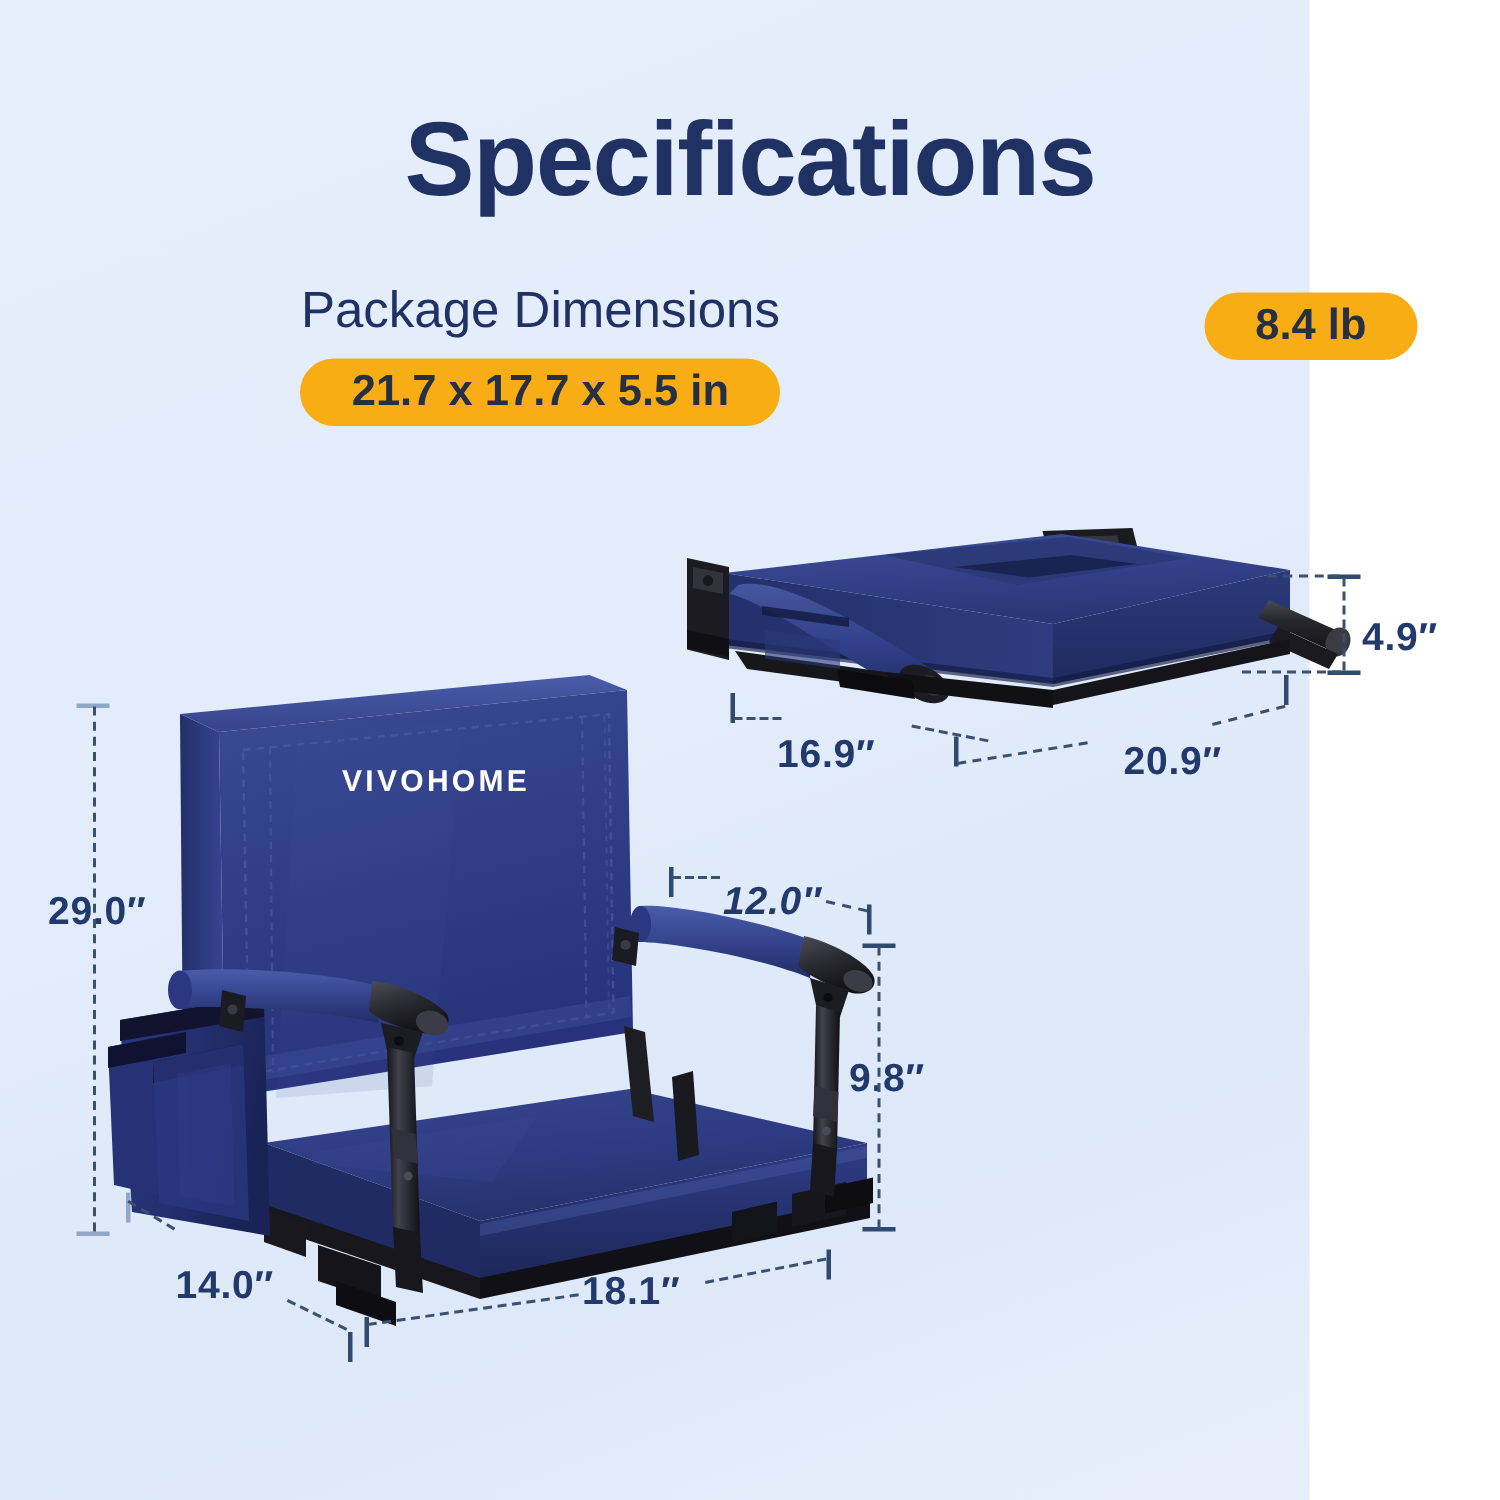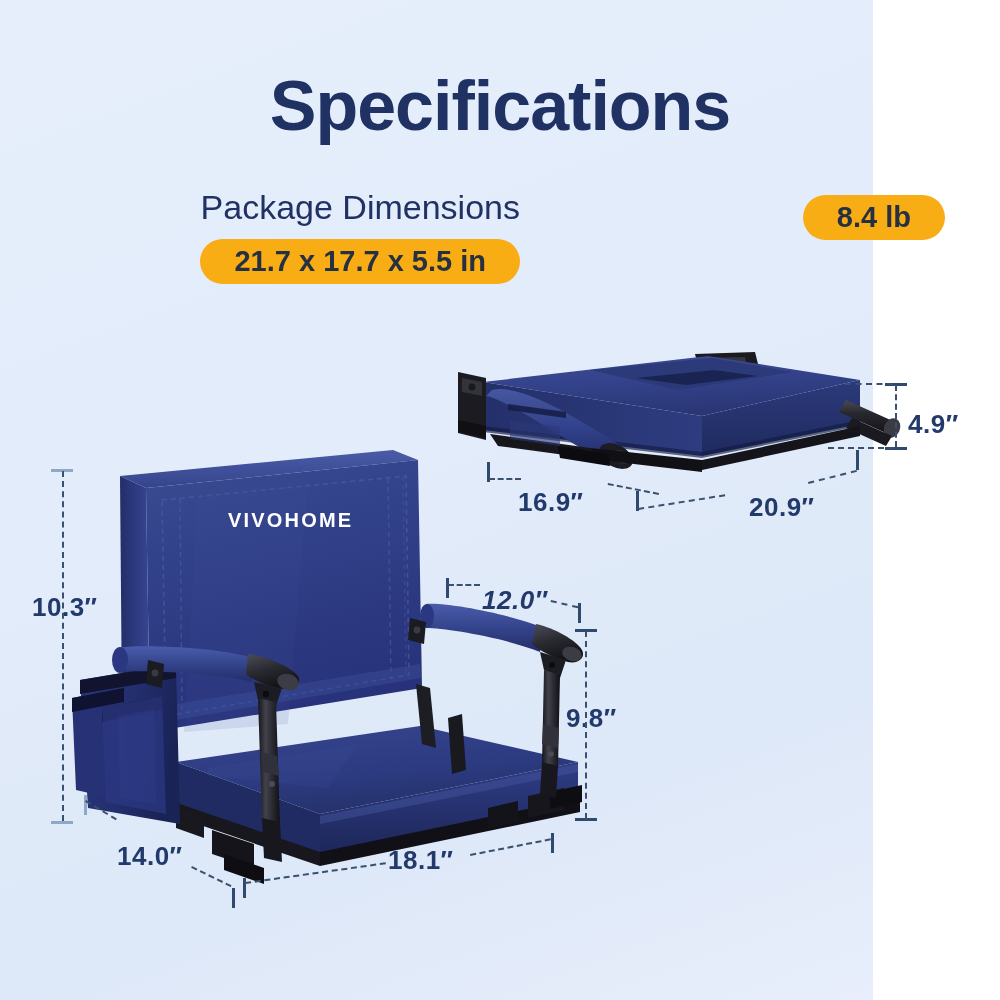--- a/index.html
+++ b/index.html
@@ -302,21 +302,21 @@
       <path d="M90 228 L106 232 L104 256 L88 252 Z" fill="#1b1b22"></path>
       <circle cx="97" cy="241" r="3.4" fill="#3a3a44"></circle>
       <path d="M352 186 L368 190 L366 212 L350 208 Z" fill="#1b1b22"></path>
       <circle cx="359" cy="198" r="3.4" fill="#3a3a44"></circle>
 
       <path d="M358 252 L372 256 L378 316 L364 312 Z" fill="#1d1d24"></path>
       <path d="M390 286 L404 282 L408 338 L394 342 Z" fill="#191920"></path>
     </g>
   </svg>
 
-  <div class="dim-label" style="left:32px; top:592px;">10.3″</div>
+  <div class="dim-label" style="left:32px; top:592px;">29.0″</div>
   <div class="dcap-v dcap-light" style="left:51px; top:469px;"></div>
   <div class="dcap-v dcap-light" style="left:51px; top:821px;"></div>
   <div class="dleader-v" style="left:62px; top:471px; height:350px;"></div>
 
   <div class="dim-label" style="left:482px; top:585px;font-style:italic;">12.0″</div>
   <div class="dcap-h" style="left:446px; top:578px;"></div>
   <div class="dcap-h" style="left:578px; top:603px;"></div>
   <div class="dleader" style="left:448px; top:584px; width:32px;"></div>
   <div class="dleader" style="left:551px; top:600px; width:28px; transform:rotate(13deg);"></div>
 

